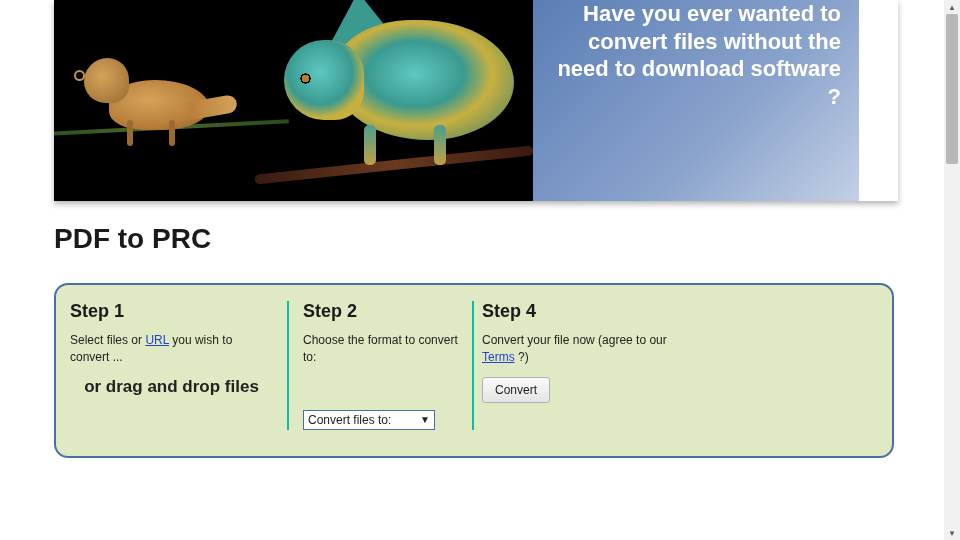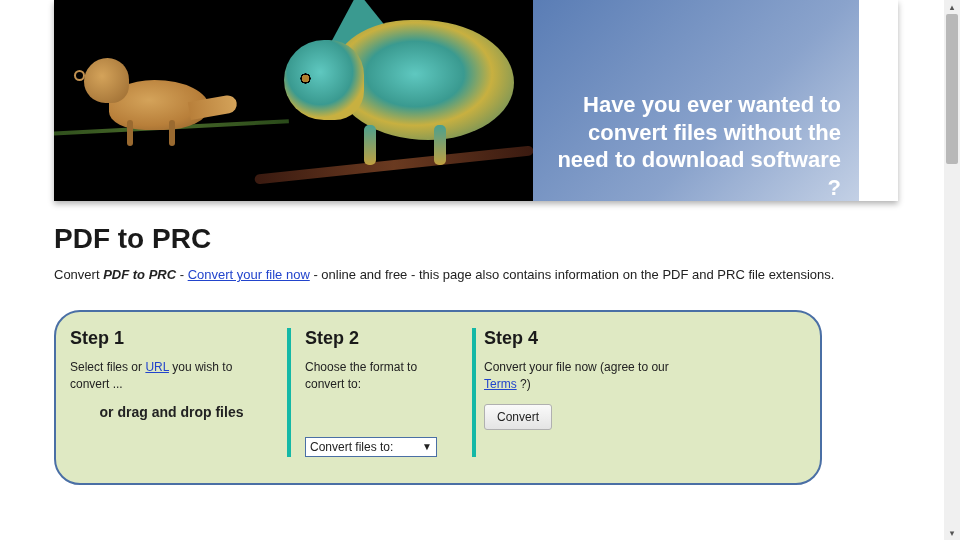--- a/index.html
+++ b/index.html
@@ -46,21 +46,21 @@
   .banner-left {
     width: 479px;
     background: #000;
     position: relative;
     overflow: hidden;
   }
   .banner-right {
     width: 326px;
     background: linear-gradient(135deg, #5a7db5 0%, #8aa3cc 60%, #c3d0e5 100%);
     display: flex;
-    align-items: flex-end;
+    align-items: flex-start;
     justify-content: flex-end;
     padding: 0 18px;
   }
   .banner-text {
     color: #fff;
     font-size: 22px;
     font-weight: bold;
     text-align: right;
     line-height: 1.25;
     font-family: Arial, sans-serif;
@@ -162,31 +162,31 @@
     font-size: 13px;
     color: #222;
     margin: 12px 0 0 54px;
     font-family: Arial, sans-serif;
   }
   .intro .bold-ital { font-weight: bold; font-style: italic; }
   .intro a { color: #2244cc; text-decoration: underline; }
 
   
   .steps {
-    width: 768px;
+    width: 840px;
     margin: 28px 0 0 54px;
     background: #dfe9c3;
     border: 2px solid #4a6fa5;
-    border-radius: 26px;
+    border-radius: 14px;
     display: flex;
     padding: 16px 0 26px 0;
   }
   .step {
     padding: 0 14px;
-    border-left: 4px solid #14b8a6;
+    border-left: 2px solid #14b8a6;
     flex: 0 0 auto;
   }
   .step:first-child { border-left: none; }
   .s1 { width: 231px; }
   .s2 { width: 185px; }
   .s3 { width: 194px; }
   .s4 { width: 218px; padding-left: 8px; }
   .step h3 {
     font-family: Verdana, Arial, sans-serif;
     font-size: 18px;
@@ -210,21 +210,21 @@
     border-radius: 3px;
     font-size: 12px;
     padding: 5px 18px;
     cursor: pointer;
     font-family: Arial, sans-serif;
     color: #222;
   }
   .choose-wrap { text-align: center; }
   .choose-wrap .btn { width: 150px; }
   .dnd {
-    font-size: 14px;
+    font-size: 17px;
     font-weight: bold;
     text-align: center;
     margin-top: 10px;
     color: #222;
     font-family: Arial, sans-serif;
   }
   .select {
     width: 132px;
     border: 1px solid #4a6fa5;
     background: #fff;
@@ -273,23 +273,20 @@
         </div>
       </div>
     </div>
     <div class="banner-right">
       <div class="banner-text">Have you ever wanted to convert files without the need to download software ?</div>
     </div>
   </div>
 
   <h1 class="heading">PDF to PRC</h1>
 
-  <p class="intro">
-    <span>Convert </span><span class="bold-ital">PDF to PRC</span><span> - </span><a href="#">Convert your file now</a><span> - online and free - this page also contains information on the PDF and PRC file extensions.</span>
-  </p>
 
   <div class="steps">
 
     <div class="step s1">
       <h3>Step 1</h3>
       <p>
         <span>Select files or </span><a href="#">URL</a><span> you wish to convert ...</span>
       </p>
       <div class="choose-wrap">
         <div class="dnd">or drag and drop files</div>

